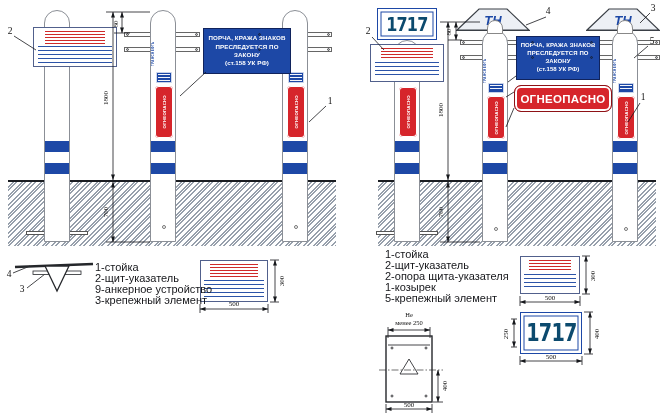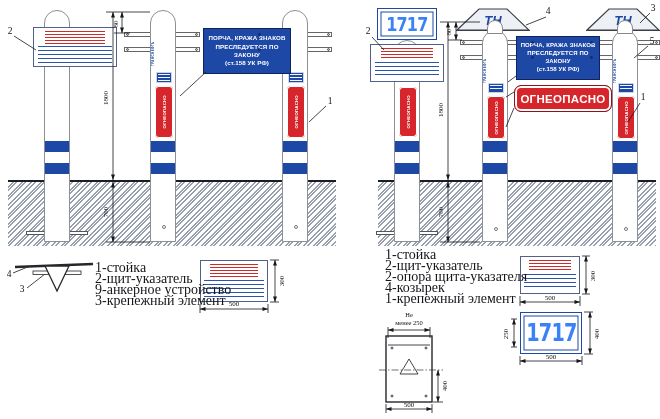--- a/index.html
+++ b/index.html
@@ -25,31 +25,31 @@
           writing-mode:vertical-rl;transform:rotate(180deg);white-space:nowrap;}
   .capTip{position:absolute;width:16px;height:14px;background:#fff;border:1px solid #888;
           border-radius:8px 8px 0 0;box-sizing:border-box;z-index:4;}
   .canopy{position:absolute;z-index:3;}
   .mini-sign{position:absolute;background:#fff;border:1px solid #51608c;box-sizing:border-box;z-index:3;}
   .mini-sign::before{content:"";position:absolute;left:14%;right:14%;top:7%;height:34%;
           background:repeating-linear-gradient(#cf2a2a 0 1px,transparent 1px 3px);}
   .mini-sign::after{content:"";position:absolute;left:5%;right:5%;top:48%;height:44%;
           background:repeating-linear-gradient(#2c54a8 0 1px,transparent 1px 4px);}
   .km-sign{position:absolute;background:#fff;border:1.5px solid #1d48a6;
-          box-shadow:inset 0 0 0 2.5px #fff,inset 0 0 0 3.5px #1d48a6;color:#3b82f6;
+          box-shadow:inset 0 0 0 2.5px #fff,inset 0 0 0 3.5px #1d48a6;color:#0c4a6e;
           display:flex;align-items:center;justify-content:center;font-weight:bold;z-index:3;box-sizing:border-box;}
   .km-digits{transform:scaleX(.8);letter-spacing:-1px;font-family:"DejaVu Sans",sans-serif;}
   .warn-sign{position:absolute;background:#1d48a6;border:1px solid #10235c;color:#fff;font-weight:bold;
           text-align:center;display:flex;flex-direction:column;justify-content:center;z-index:4;box-sizing:border-box;}
   .warn-line{font-size:6.2px;line-height:1.35;letter-spacing:.1px;}
   .warn-sign.small .warn-line{font-size:6px;line-height:1.3;}
   .fire-sign{position:absolute;background:#d6252b;border:1px solid #8e1216;border-radius:7px;
           box-shadow:inset 0 0 0 2px #fff;color:#fff;display:flex;align-items:center;justify-content:center;
           font-weight:bold;font-size:11.5px;letter-spacing:.3px;z-index:4;box-sizing:border-box;}
-  .legend{position:absolute;font-family:Liberation Serif, serif;font-size:14px;color:#15161a;
+  .legend{position:absolute;font-family:Liberation Sans, sans-serif;font-size:11px;color:#15161a;
           line-height:11px;z-index:3;white-space:nowrap;}
   .overlay{position:absolute;left:0;top:0;z-index:6;pointer-events:none;}
   .overlay text{font-family:"Liberation Serif",serif;font-size:7px;fill:#111;}
   .overlay text.co{font-size:9.5px;}
   .overlay text.nt{font-size:6.5px;}
 </style>
 </head>
 <body>
 
 <div class="canvas">
@@ -170,22 +170,22 @@
   <div class="legend" style="left:95px;top:262px;">
     <div>1-стойка</div>
     <div>2-щит-указатель</div>
     <div>9-анкерное устройство</div>
     <div>3-крепежный элемент</div>
   </div>
   <div class="legend" style="left:385px;top:249px;">
     <div>1-стойка</div>
     <div>2-щит-указатель</div>
     <div>2-опора щита-указателя</div>
-    <div>4-козырек</div>
-    <div>1-крепежный элемент</div>
+    <div>1-козырек</div>
+    <div>5-крепежный элемент</div>
   </div>
 
   <svg class="overlay" width="660" height="419" viewBox="0 0 660 419">
     <g stroke="#16181c" stroke-width="0.8" fill="none">
 
       <line x1="106" y1="12" x2="150" y2="12"></line>
         <line x1="106" y1="242" x2="150" y2="242"></line>
         <line x1="114" y1="33" x2="130" y2="33"></line>
       <line x1="122" y1="12" x2="122" y2="33"></line>
         <line x1="113" y1="12" x2="113" y2="180"></line>

